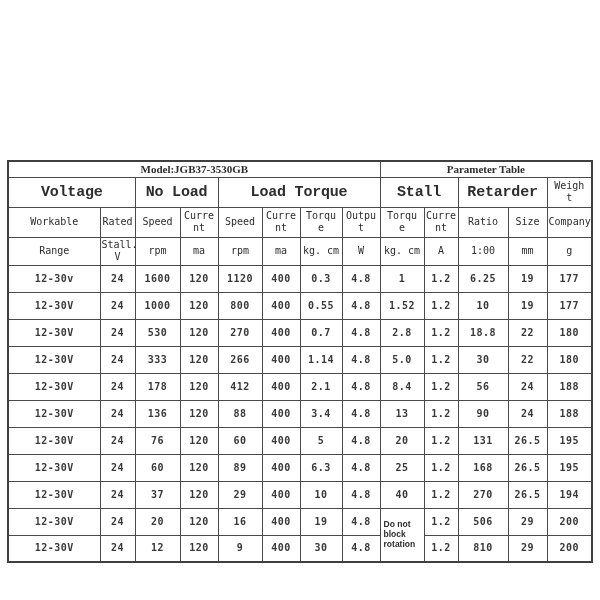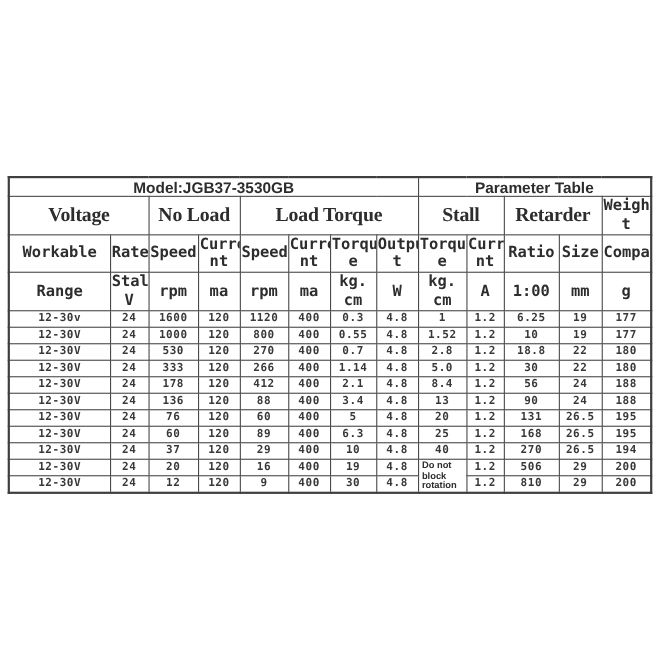--- a/index.html
+++ b/index.html
@@ -17,32 +17,32 @@
   table.spec td {
     border: 1px solid #4a4a4a;
     text-align: center; vertical-align: middle;
     color: #2d2d2d; white-space: pre-line; overflow: hidden;
     padding: 0 1px;
   }
   tr.r1 { height: 16px; }
   tr.r2 { height: 30px; }
   tr.r3 { height: 30px; }
   tr.r4 { height: 28px; }
-  tr.data { height: 15px; }
+  tr.data { height: 27px; }
   .title {
-    font-family: Liberation Sans, sans-serif;
-    font-weight: bold; font-size: 14px; color: #222222;
+    font-family: Liberation Serif, serif;
+    font-weight: bold; font-size: 11px; color: #222222;
   }
   .big {
-    font-family: Liberation Serif, serif;
-    font-weight: bold; font-size: 18px; letter-spacing: -0.2px; color: #222222;
+    font-family: Liberation Mono, monospace;
+    font-weight: bold; font-size: 15px; letter-spacing: -0.2px; color: #222222;
   }
   .mono {
     font-family: "DejaVu Sans Mono", monospace;
-    font-weight: bold; font-size: 14px; line-height: 1.2;
+    font-weight: normal; font-size: 10px; line-height: 1.2;
     color: #333333;
   }
   tr.data td {
     font-family: "DejaVu Sans Mono", monospace;
     font-weight: bold; font-size: 10px; color: #383838;
     letter-spacing: 0.5px; line-height: 1;
   }
   tr.data td.note {
     font-family: "Liberation Sans", sans-serif;
     font-weight: bold; font-size: 8.5px; line-height: 1.15;

